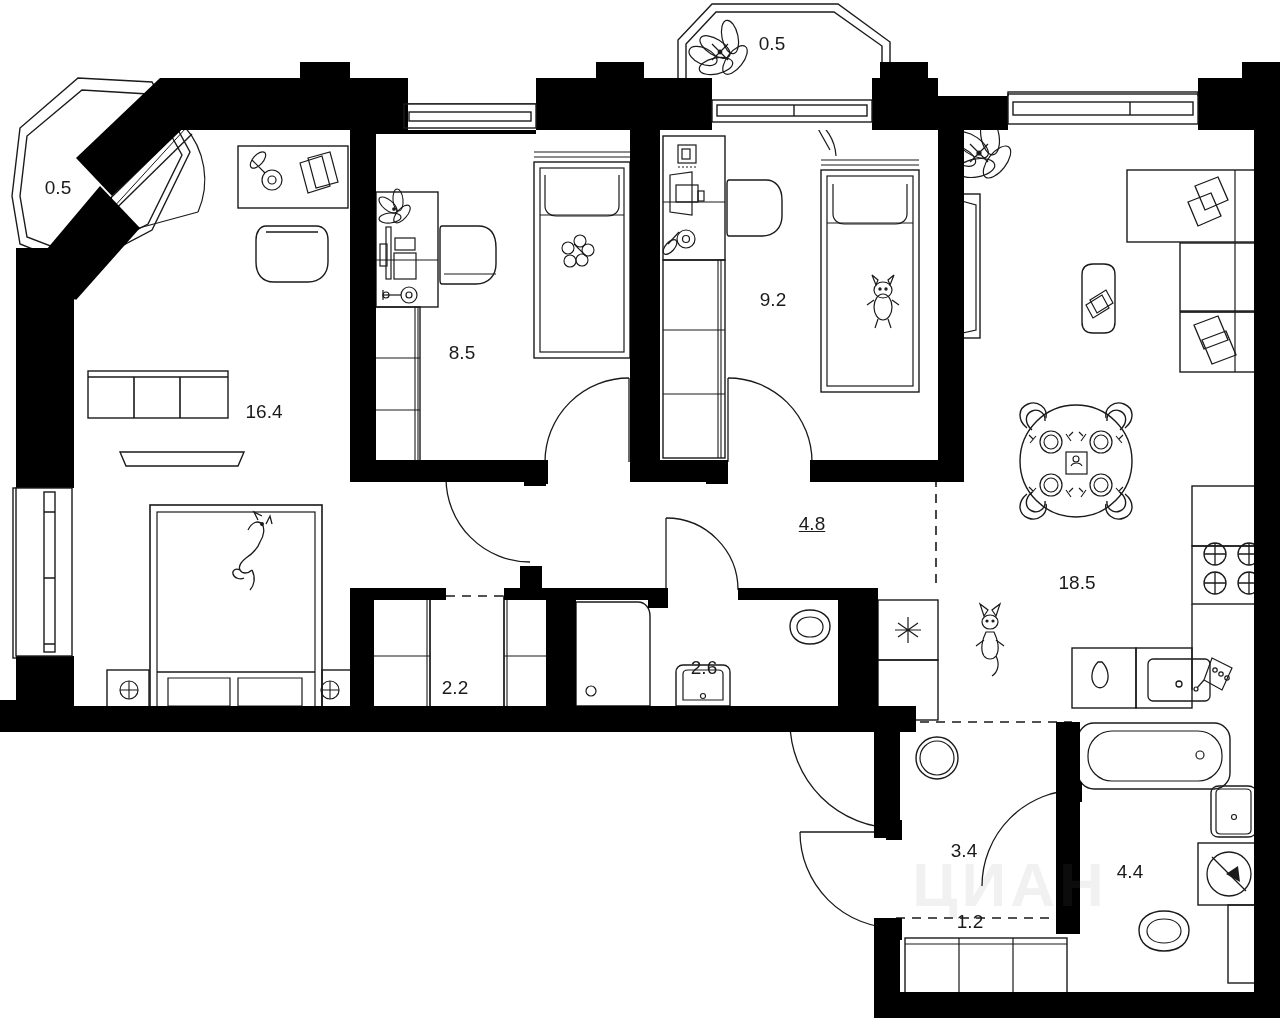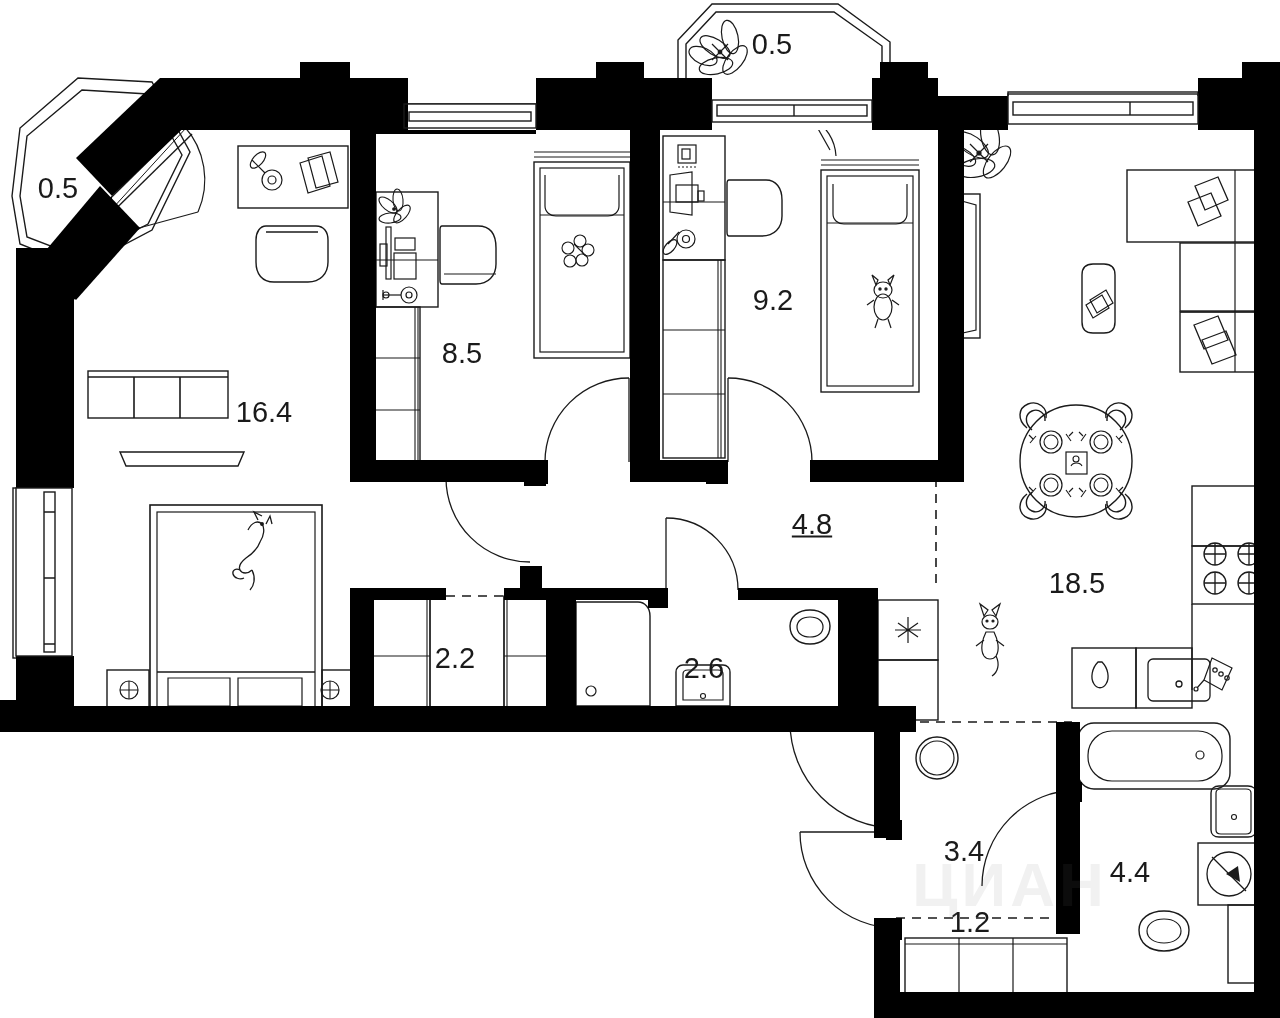--- a/index.html
+++ b/index.html
@@ -2,21 +2,21 @@
 <html><head>
 <meta charset="utf-8">
 <style>
   html,body{margin:0;padding:0;background:#ffffff;}
   body{font-family:"Liberation Sans", sans-serif;}
   #plan-root{position:relative;width:1280px;height:1018px;background:#ffffff;overflow:hidden;}
   #plan-svg{position:absolute;left:0;top:0;width:1280px;height:1018px;}
   .area-label{
     position:absolute;
     font-family:"Liberation Sans", sans-serif;
-    font-size:29px;
+    font-size:19px;
     color:#1a1a1a;
     letter-spacing:0px;
     white-space:nowrap;
     transform:translate(-50%,-50%);
     pointer-events:none;
   }
   .watermark{
     position:absolute;
     font-family:"Liberation Sans", sans-serif;
     font-size:62px;
@@ -597,21 +597,21 @@
 
   </svg>
 
   <div class="area-label" style="left:58px;  top:188px;">0.5</div>
   <div class="area-label" style="left:772px; top:44px;">0.5</div>
   <div class="area-label" style="left:462px; top:353px;">8.5</div>
   <div class="area-label" style="left:773px; top:300px;">9.2</div>
   <div class="area-label" style="left:264px; top:412px;text-align:center;">16.4</div>
   <div class="area-label" style="left:1077px;top:583px;">18.5</div>
   <div class="area-label" style="left:812px; top:524px;text-decoration:underline;">4.8</div>
-  <div class="area-label" style="left:455px; top:658px;text-align:center;">2.2</div>
+  <div class="area-label" style="left:455px; top:688px;text-align:center;">2.2</div>
   <div class="area-label" style="left:704px; top:636px;margin-top:32px;">2.6</div>
   <div class="area-label" style="left:932px; top:851px;margin-left:32px;">3.4</div>
   <div class="area-label" style="left:1130px;top:872px;">4.4</div>
   <div class="area-label" style="left:970px; top:922px;">1.2</div>
 
   <div class="watermark" style="left:1010px; top:884px;">ЦИАН</div>
 
 </div>
 
 </body></html>

